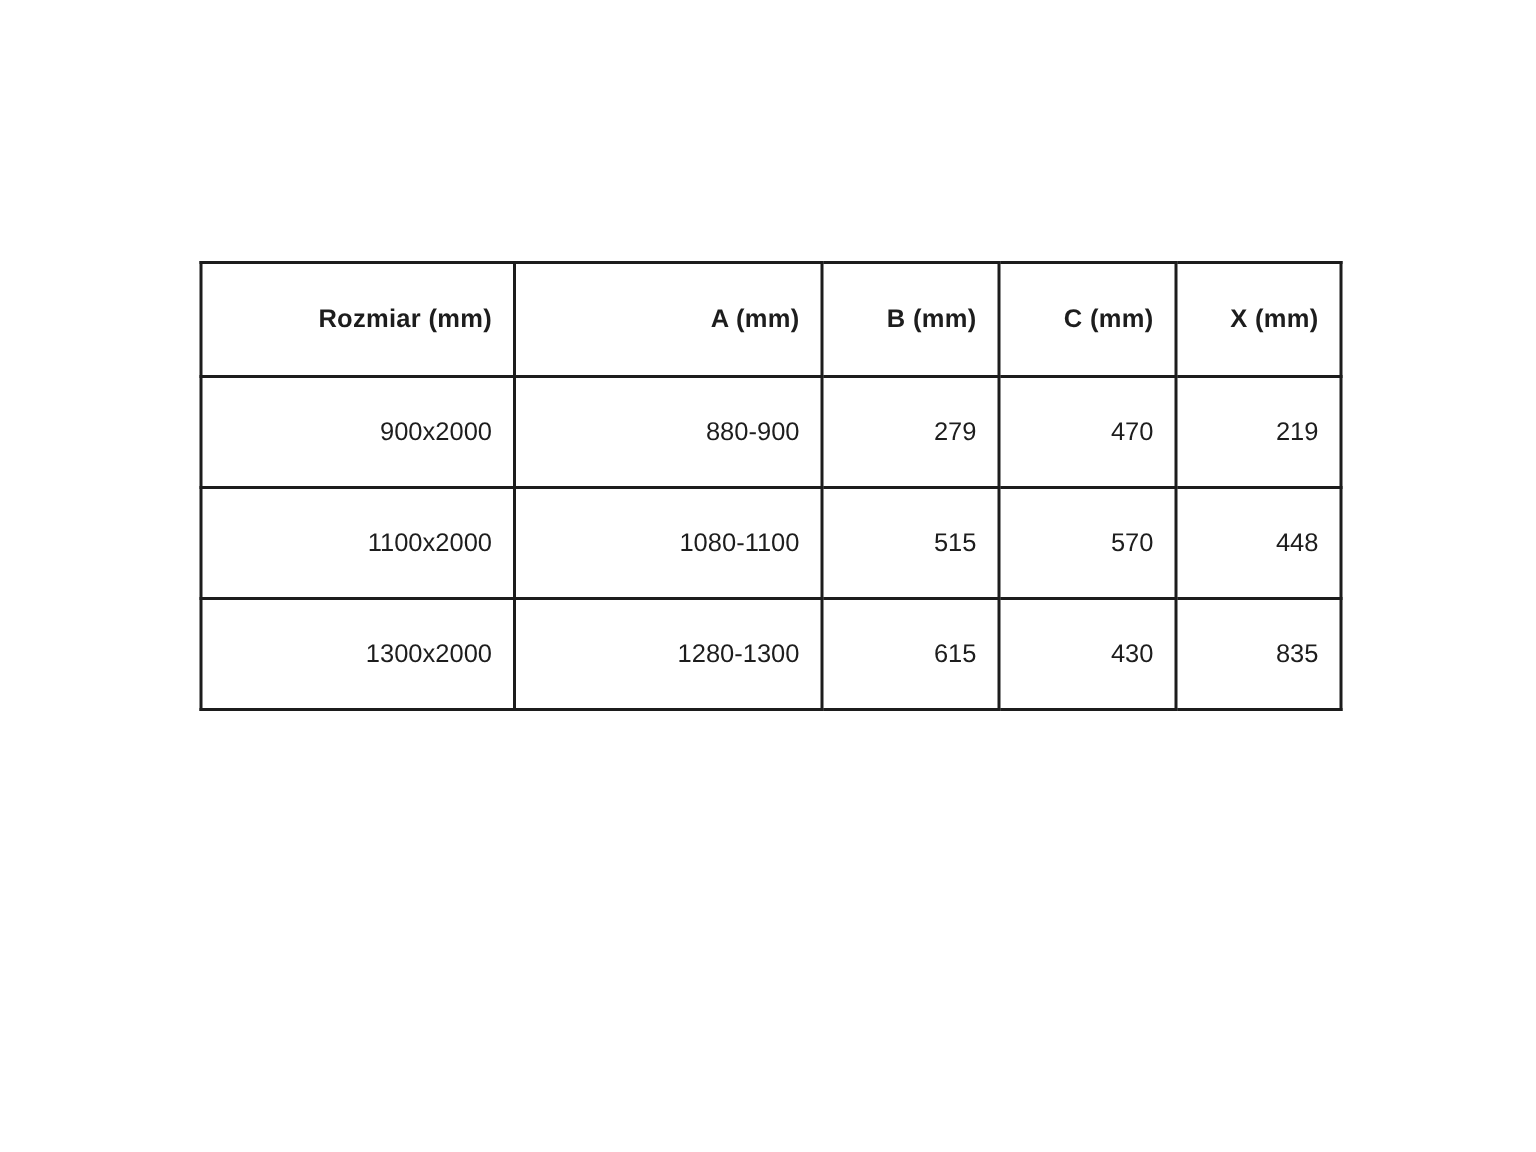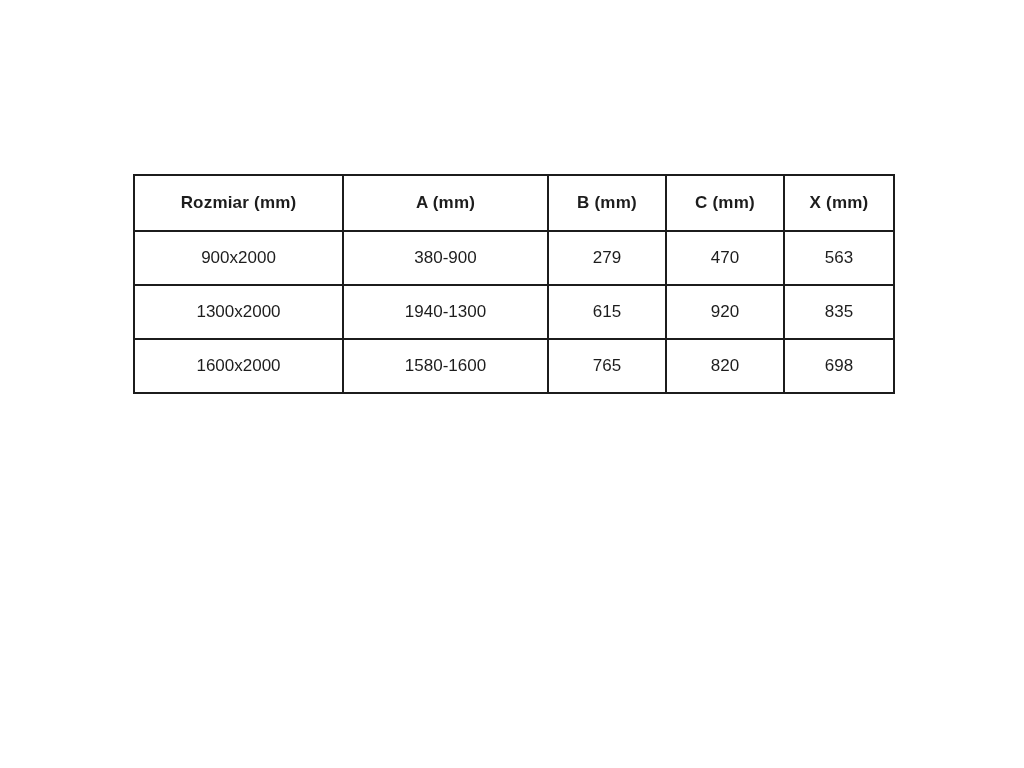--- a/index.html
+++ b/index.html
@@ -29,24 +29,24 @@
     background: #ffffff;
   }
   table.spec-table col.c0 { width: 209px; }
   table.spec-table col.c1 { width: 205px; }
   table.spec-table col.c2 { width: 118px; }
   table.spec-table col.c3 { width: 118px; }
   table.spec-table col.c4 { width: 110px; }
   table.spec-table th,
   table.spec-table td {
     border: 2px solid #1c1c1c;
-    text-align: center;
+    text-align: right;
     vertical-align: middle;
     color: #1d1d1d;
-    padding: 4px;
+    padding: 14px;
     white-space: nowrap;
     overflow: hidden;
   }
   table.spec-table th {
     height: 46px;
     font-size: 17px;
     font-weight: bold;
     letter-spacing: 0.2px;
   }
   table.spec-table td {
@@ -74,35 +74,35 @@
           <th>Rozmiar (mm)</th>
           <th>A (mm)</th>
           <th>B (mm)</th>
           <th>C (mm)</th>
           <th>X (mm)</th>
         </tr>
       </thead>
       <tbody>
         <tr>
           <td>900x2000</td>
-          <td>380-900</td>
+          <td>880-900</td>
           <td>279</td>
           <td>470</td>
-          <td>563</td>
+          <td>219</td>
+        </tr>
+        <tr>
+          <td>1100x2000</td>
+          <td>1080-1100</td>
+          <td>515</td>
+          <td>570</td>
+          <td>448</td>
         </tr>
         <tr>
           <td>1300x2000</td>
-          <td>1940-1300</td>
+          <td>1280-1300</td>
           <td>615</td>
-          <td>920</td>
+          <td>430</td>
           <td>835</td>
-        </tr>
-        <tr>
-          <td>1600x2000</td>
-          <td>1580-1600</td>
-          <td>765</td>
-          <td>820</td>
-          <td>698</td>
         </tr>
       </tbody>
     </table>
   </div>
 </div>
 
 </body></html>

